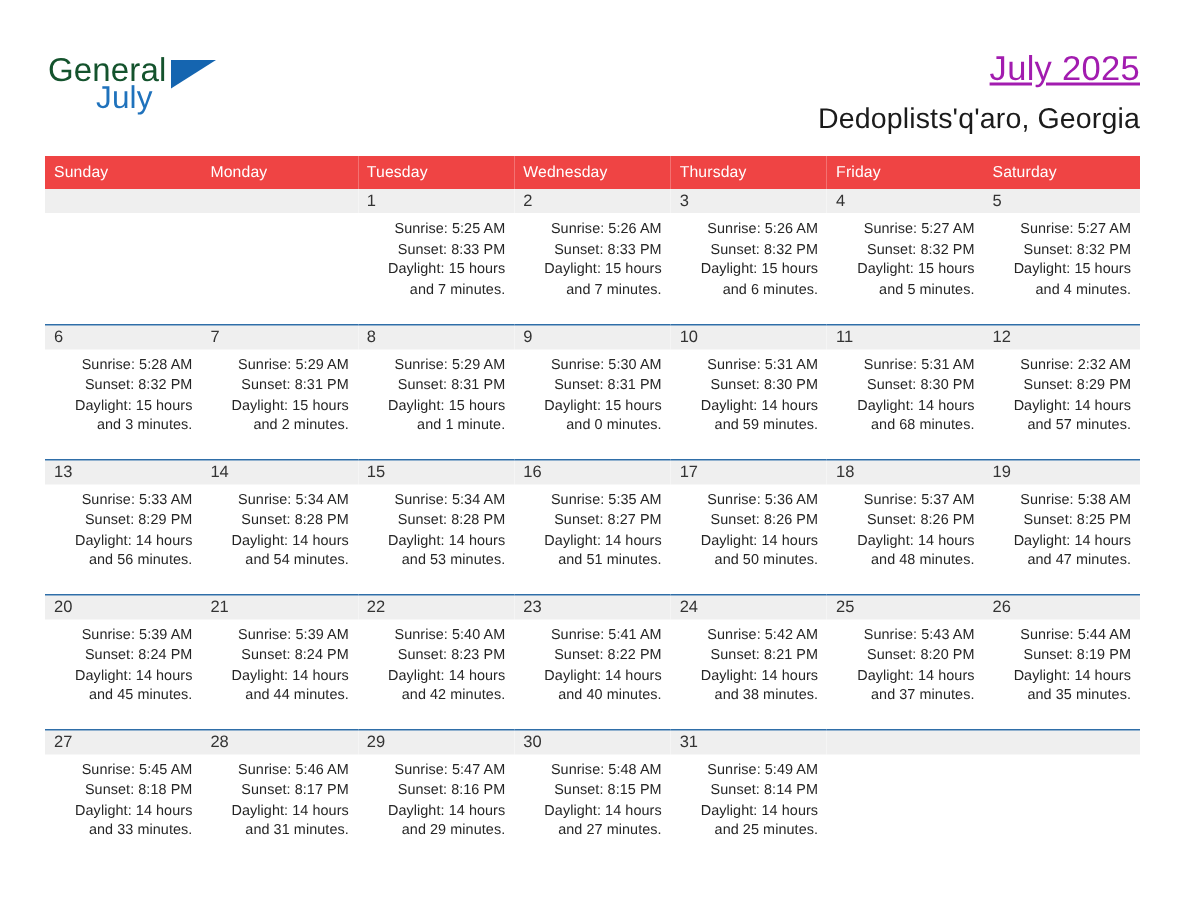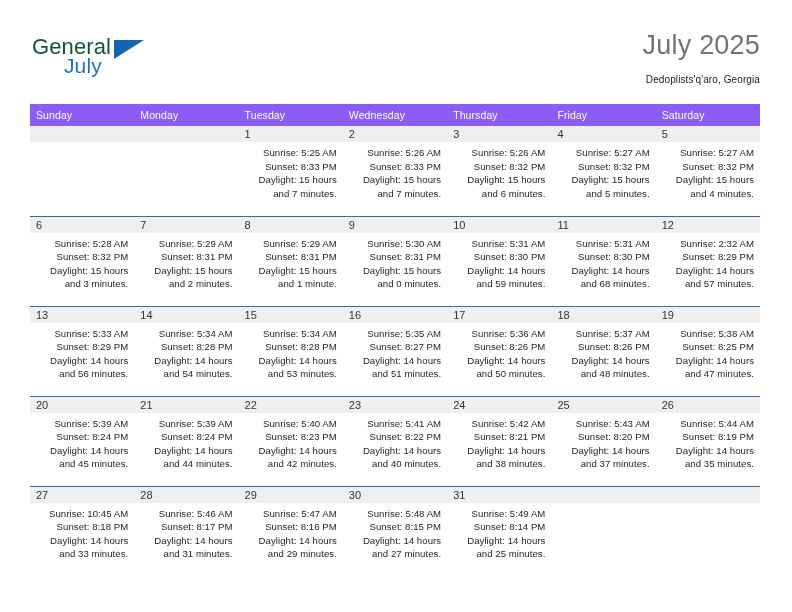--- a/index.html
+++ b/index.html
@@ -61,46 +61,47 @@
     border-bottom: 19px solid transparent;
   }
 
   .title-block {
     position: absolute;
     right: 0;
     top: 0;
     text-align: right;
   }
   .cal-title {
-    font-size: 27px;
-    color: #737373;
+    font-size: 23px;
+    color: #a21caf;
     font-weight: 400;
     line-height: 34px;
     letter-spacing: 0.2px;
+    text-decoration: underline;
   }
   .cal-subtitle {
-    font-size: 10px;
+    font-size: 19px;
     color: #1b1b1b;
     font-weight: 400;
     line-height: 20px;
     margin-top: 8px;
     letter-spacing: 0.1px;
   }
 
   
   .calendar {
     position: absolute;
     left: 30px;
     top: 104px;
     width: 730px;
     border-collapse: collapse;
     table-layout: fixed;
   }
   .calendar th {
-    background: #8b5cf6;
+    background: #ef4444;
     color: #ffffff;
     font-size: 10.5px;
     font-weight: 400;
     text-align: left;
     padding: 5px 0 5px 6px;
     height: 19px;
     letter-spacing: 0.1px;
   }
   .calendar td {
     vertical-align: top;
@@ -416,21 +417,21 @@
               <div class="cell-line">Sunset: 8:19 PM</div>
               <div class="cell-line">Daylight: 14 hours</div>
               <div class="cell-line">and 35 minutes.</div>
             </div>
           </td>
         </tr>
         <tr class="week-row">
           <td class="">
             <div class="daynum-band">27</div>
             <div class="cell-body">
-              <div class="cell-line">Sunrise: 10:45 AM</div>
+              <div class="cell-line">Sunrise: 5:45 AM</div>
               <div class="cell-line">Sunset: 8:18 PM</div>
               <div class="cell-line">Daylight: 14 hours</div>
               <div class="cell-line">and 33 minutes.</div>
             </div>
           </td>
           <td class="">
             <div class="daynum-band">28</div>
             <div class="cell-body">
               <div class="cell-line">Sunrise: 5:46 AM</div>
               <div class="cell-line">Sunset: 8:17 PM</div>

